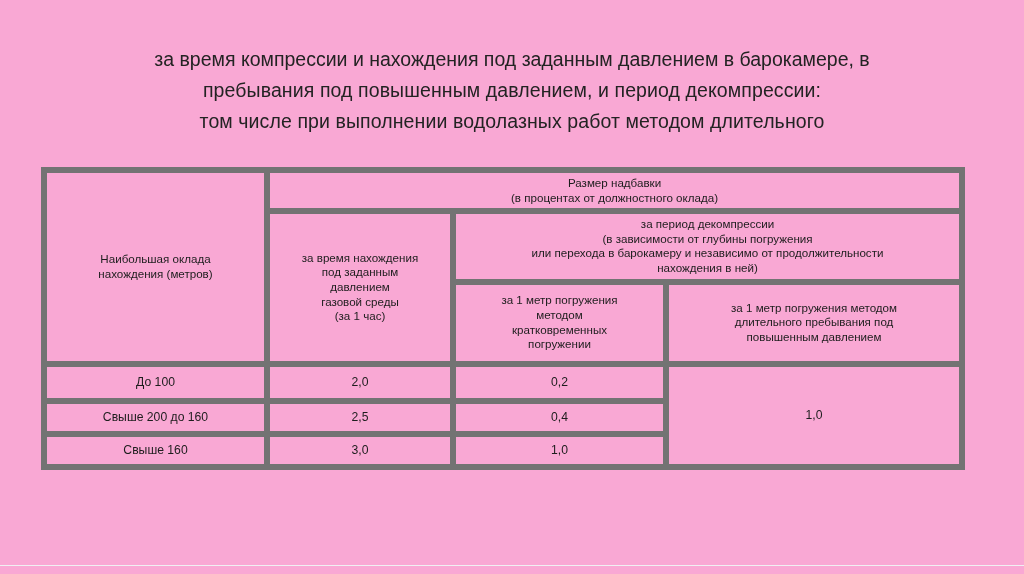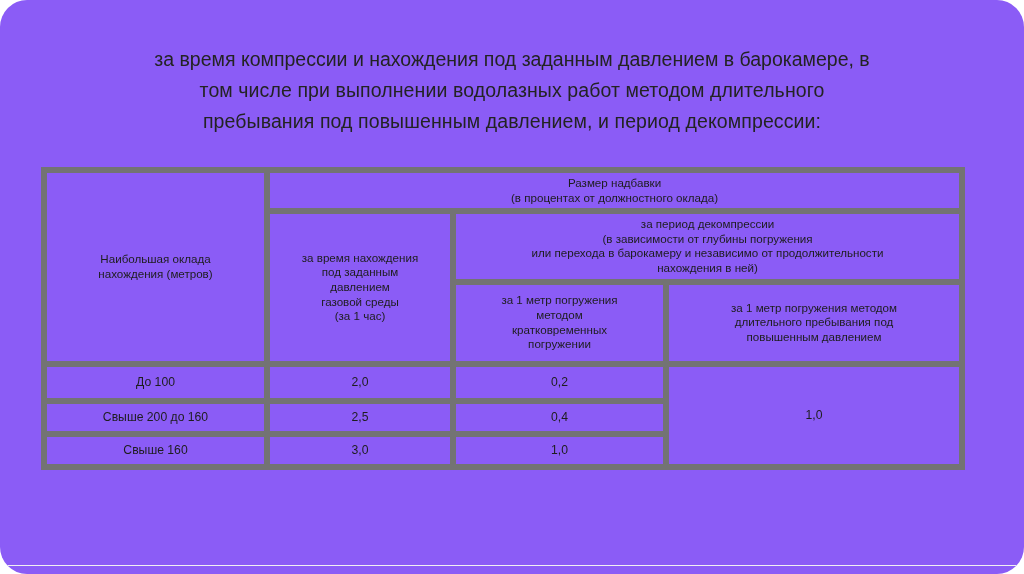--- a/index.html
+++ b/index.html
@@ -11,23 +11,22 @@
   body {
     font-family: "Liberation Sans", "DejaVu Sans", sans-serif;
     color: #1a1a1a;
     -webkit-font-smoothing: antialiased;
   }
   #page {
     position: relative;
     width: 1024px;
     height: 574px;
     overflow: hidden;
-    background: #8b5cf6;
+    background: #f9a8d4;
     box-sizing: border-box;
-    border-radius: 27px;
   }
 
   
   .intro {
     position: absolute;
     left: 86px;
     top: 44px;
     width: 852px;
     text-align: center;
     font-size: 19.5px;
@@ -84,22 +83,22 @@
     background: #f0f0f2;
   }
 </style>
 </head>
 <body>
 
 <div id="page">
 
   <div class="intro">
     <span class="ln l1">за время компрессии и нахождения под заданным давлением в барокамере, в</span>
+    <span class="ln">пребывания под повышенным давлением, и период декомпрессии:</span>
     <span class="ln">том числе при выполнении водолазных работ методом длительного</span>
-    <span class="ln">пребывания под повышенным давлением, и период декомпрессии:</span>
   </div>
 
   <div class="tbl-wrap">
     <table class="rates">
       <colgroup>
         <col style="width:223px">
         <col style="width:186px">
         <col style="width:213px">
         <col style="width:296px">
       </colgroup>

